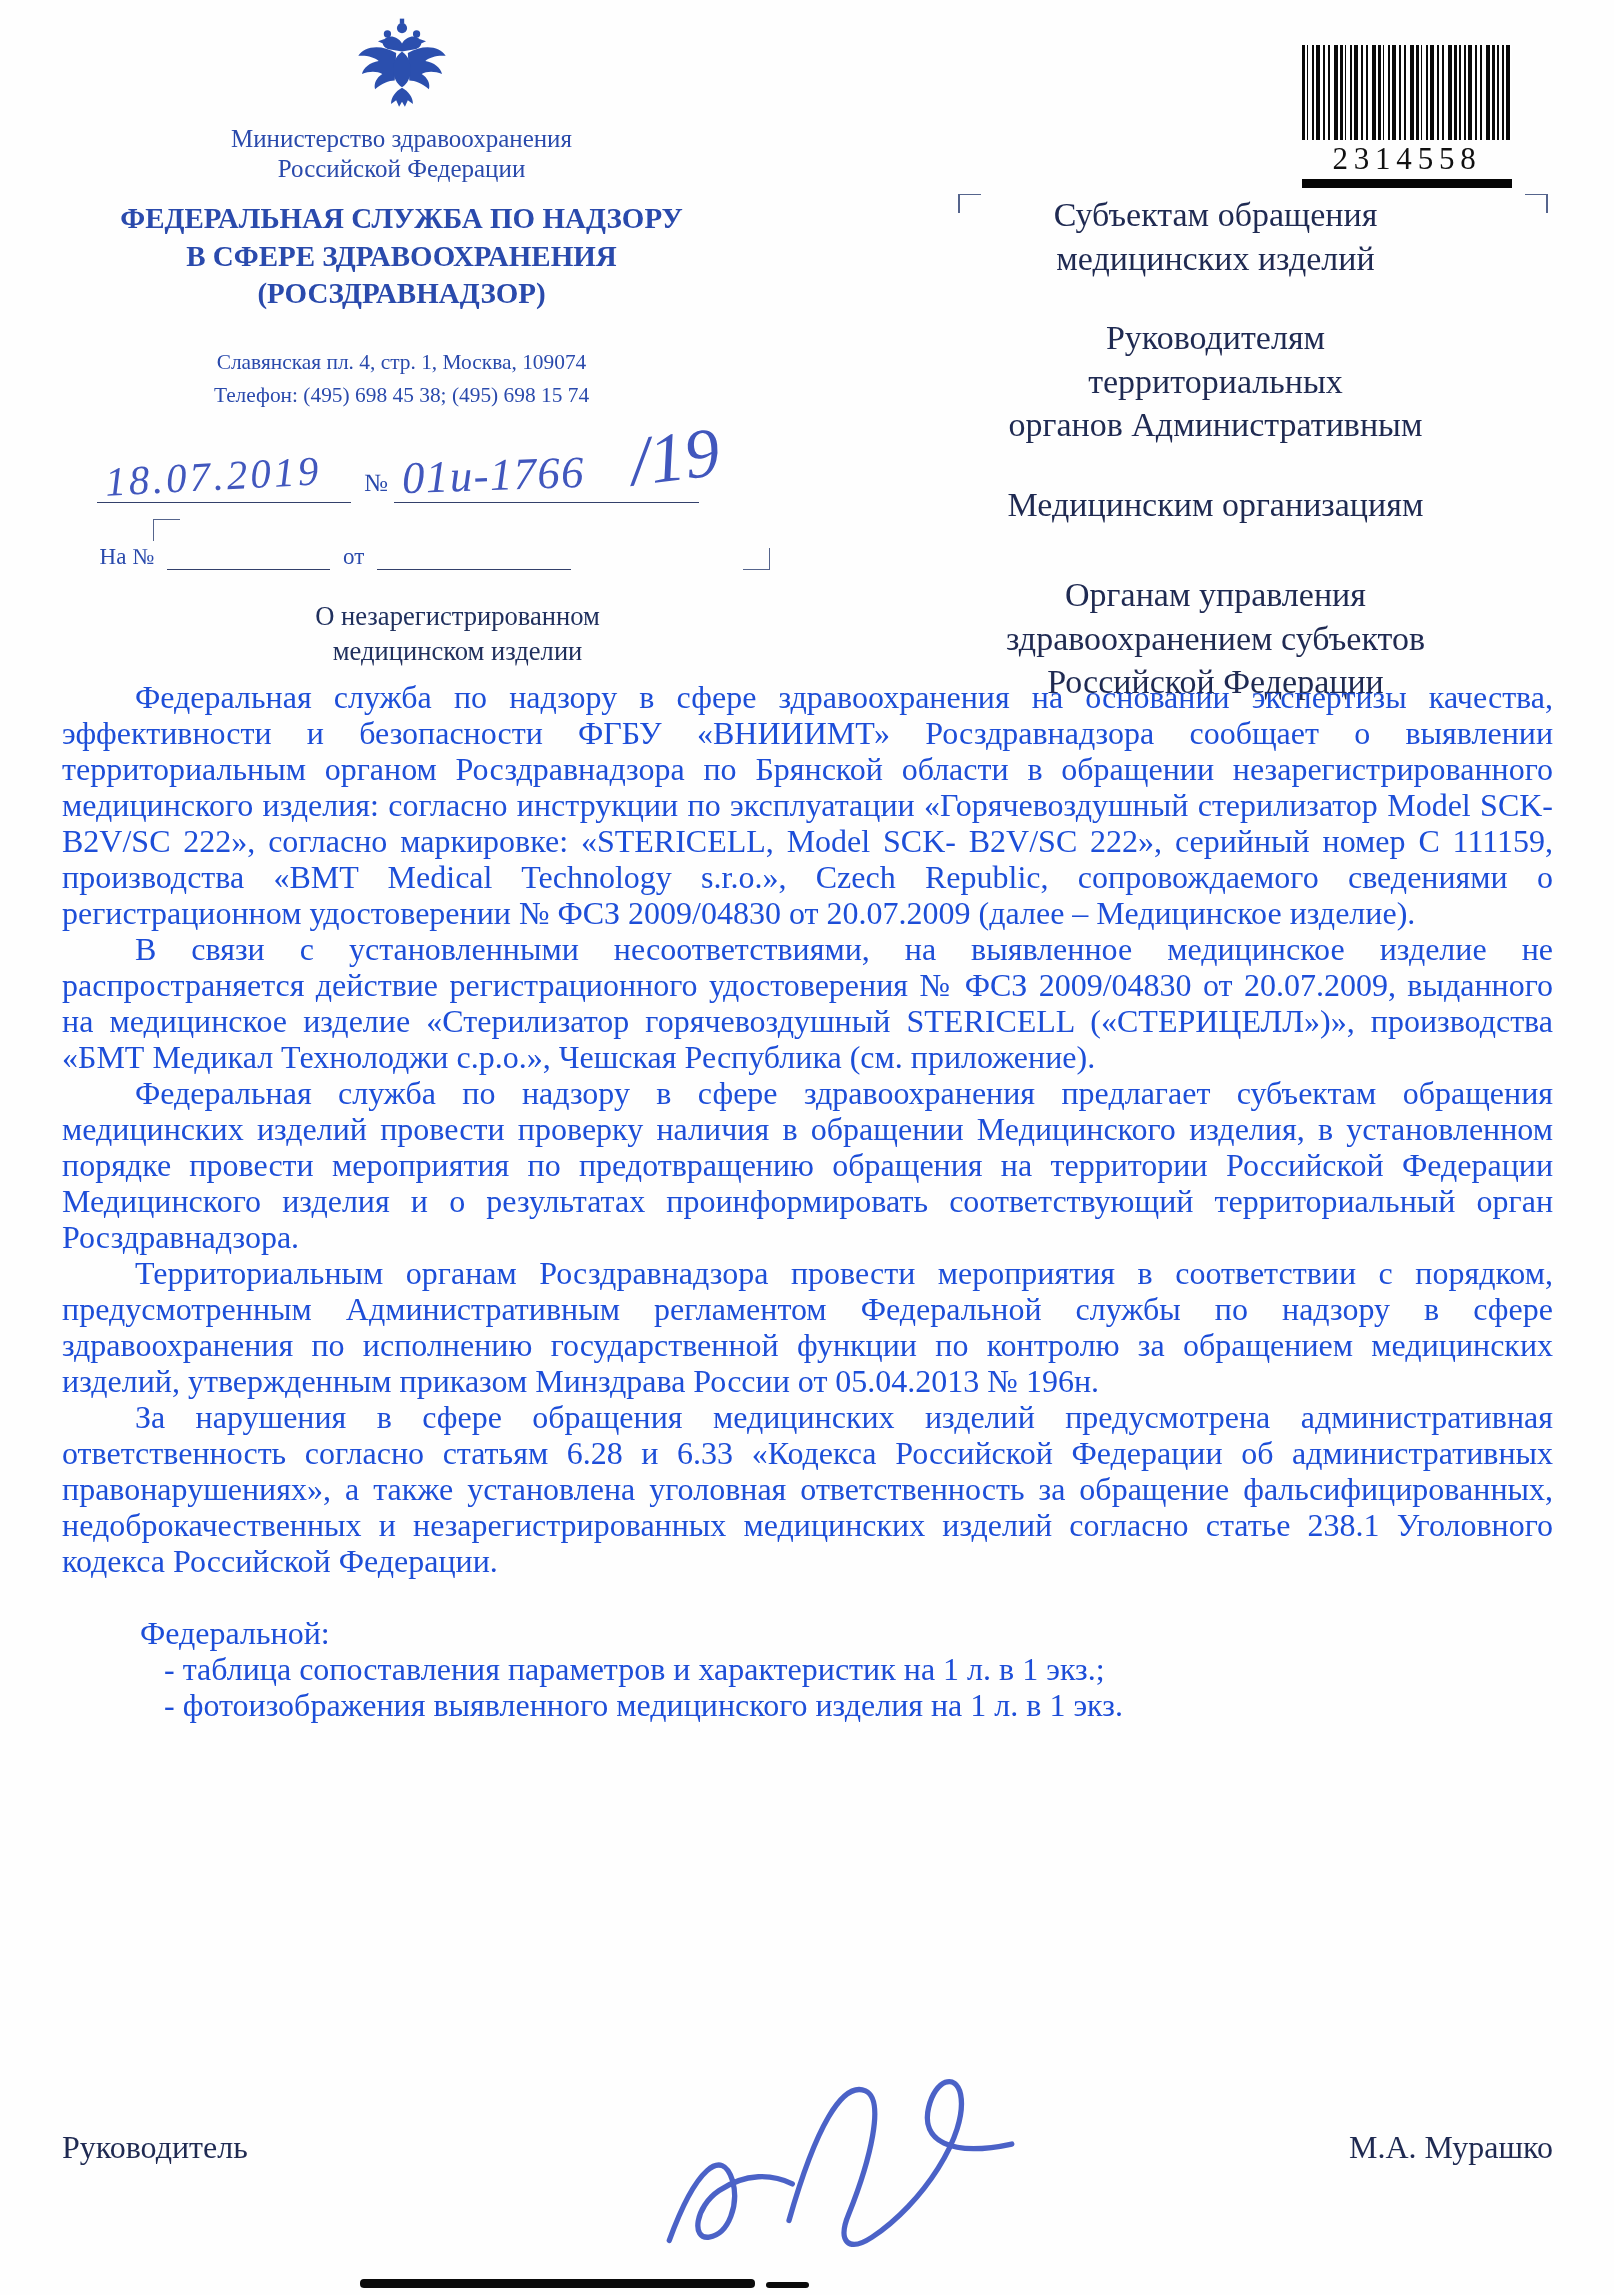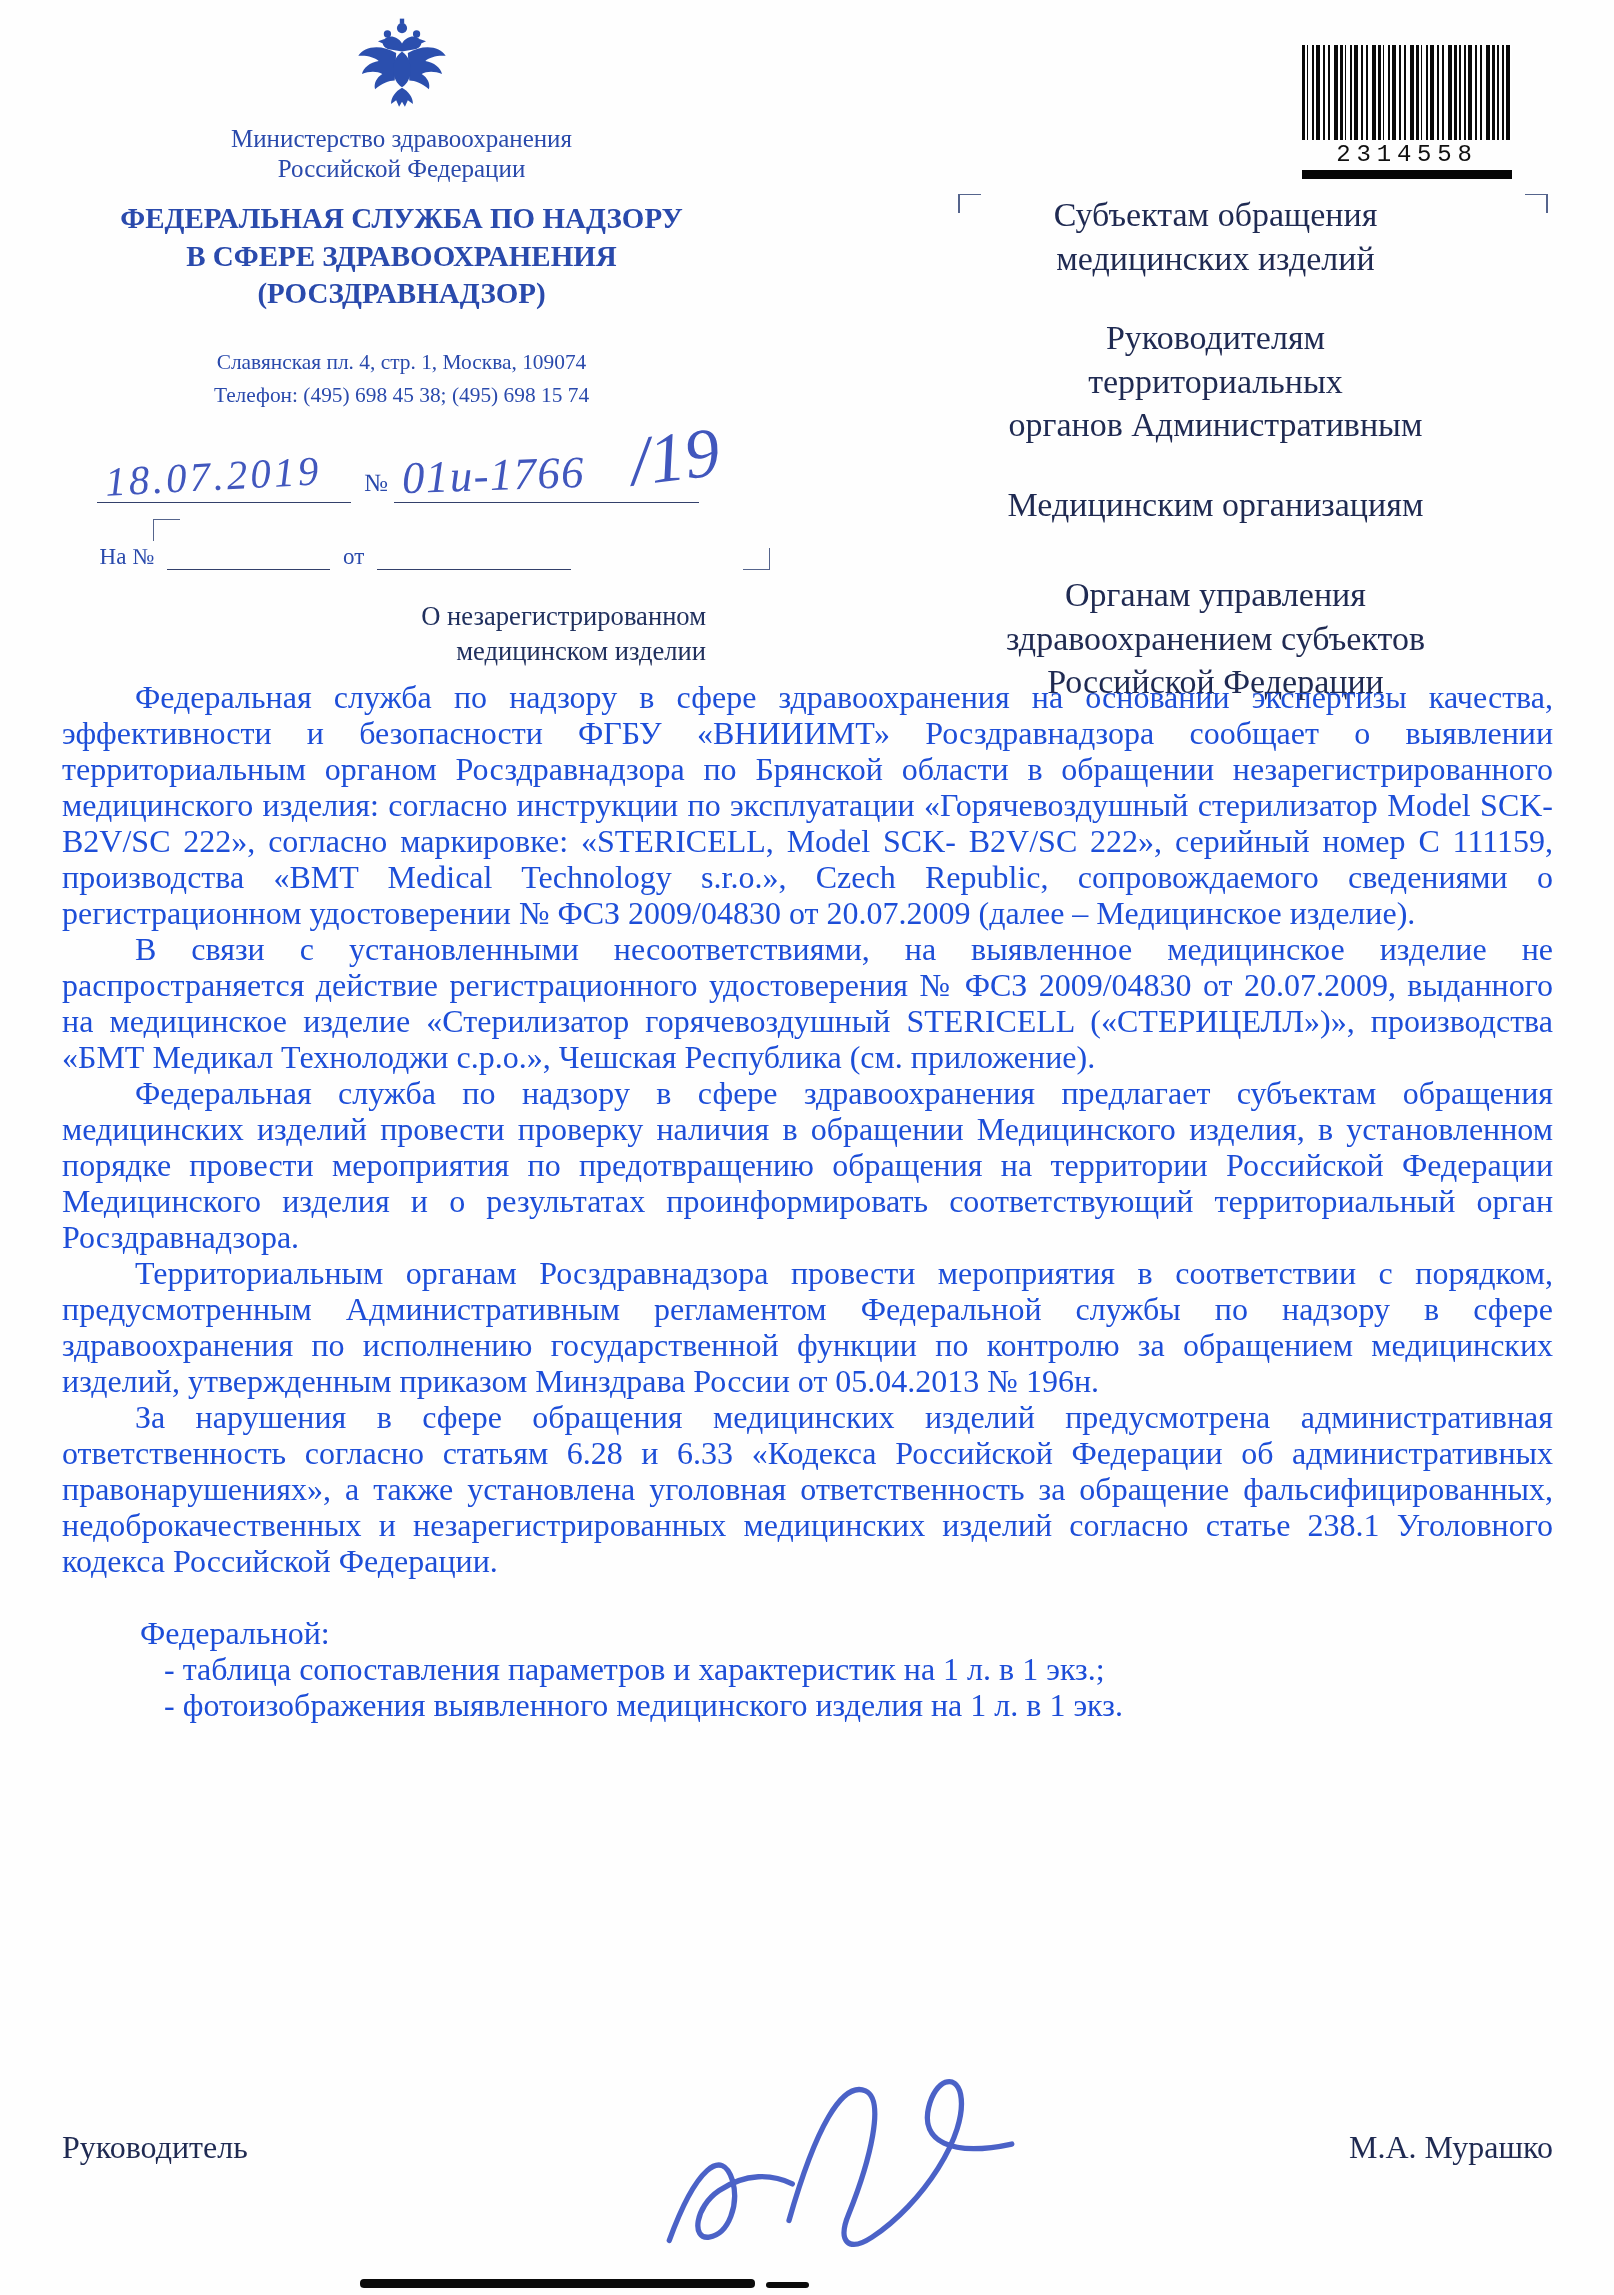--- a/index.html
+++ b/index.html
@@ -25,38 +25,38 @@
   .uline-date { position:absolute; left:0; top:47px; width:254px; border-bottom:1.9px solid #33406b; }
   .no-sign { position:absolute; left:267px; top:14.3px; font-size:25px; color:#2a4aac; }
   .hw-num { position:absolute; left:305px; top:-6.5px; font-size:45px; letter-spacing:1.3px; transform:rotate(-2deg); }
   .hw-suffix { position:absolute; left:533px; top:-38px; font-size:70px; transform:rotate(-7deg); }
   .uline-num { position:absolute; left:297px; top:47px; width:305px; border-bottom:1.9px solid #33406b; }
 
   .reply-line { margin-top:22px; display:flex; align-items:flex-end; gap:13px; font-size:23px; color:#2a4aac; text-align:left; padding-left:2.6px; }
   .blank { display:inline-block; border-bottom:1.9px solid #33406b; height:26px; }
   .blank-1 { width:163px; } .blank-2 { width:194px; }
 
-  .subject { margin-top:28.5px; padding-left:112px; text-align:right; font-size:26.6px; line-height:1.32; color:#20305e; white-space:pre-line; }
+  .subject { margin-top:28.5px; padding-left:112px; text-align:center; font-size:26.6px; line-height:1.32; color:#20305e; white-space:pre-line; }
 
   
   .corner { position:absolute; border:0 solid #55648c; }
   .c-subj-l { left:153px; top:519px;  width:27px; height:22px; border-left-width:1.9px;  border-top-width:1.9px; }
   .c-subj-r { left:743px; top:548px; width:27px; height:22px; border-right-width:1.9px; border-bottom-width:1.9px; }
   .c-addr-l { left:958px; top:194px; width:23px; height:19.4px; border-left-width:2.6px;  border-top-width:1.9px; }
   .c-addr-r { left:1525px; top:194px; width:23px; height:19.4px; border-right-width:2.6px; border-top-width:1.9px; }
 
   
   .barcode { position:absolute; left:1302px; top:45px; width:210px; }
   .bars { height:95px;
     background:repeating-linear-gradient(90deg,
       #0a0a0a 0 3.2px,  #fff 3.2px 5.2px,  #0a0a0a 5.2px 6.5px,  #fff 6.5px 10.4px,
       #0a0a0a 10.4px 12.3px, #fff 12.3px 13.6px, #0a0a0a 13.6px 18px, #fff 18px 21.4px,
       #0a0a0a 21.4px 23px, #fff 23px 26px, #0a0a0a 26px 28px, #fff 28px 32px,
       #0a0a0a 32px 36px, #fff 36px 38px); }
-  .bar-number { font-family:Liberation Mono, monospace; font-size:24px; letter-spacing:5.8px;
+  .bar-number { font-family:Liberation Serif, serif; font-size:31px; letter-spacing:5.8px;
     color:#101010; text-align:center; margin-top:1.3px; }
   .bar-under { height:8.4px; background:#060606; margin-top:1.9px; }
 
   
   .addressees { position:absolute; left:888px; top:193px; width:655px; text-align:center; color:#1f2a52; }
   .addressee { font-size:34px; line-height:1.28; white-space:pre-line; }
   .addressee + .addressee { margin-top:36px; }
   .addressee.gap-lg { margin-top:47px; }
 
   

